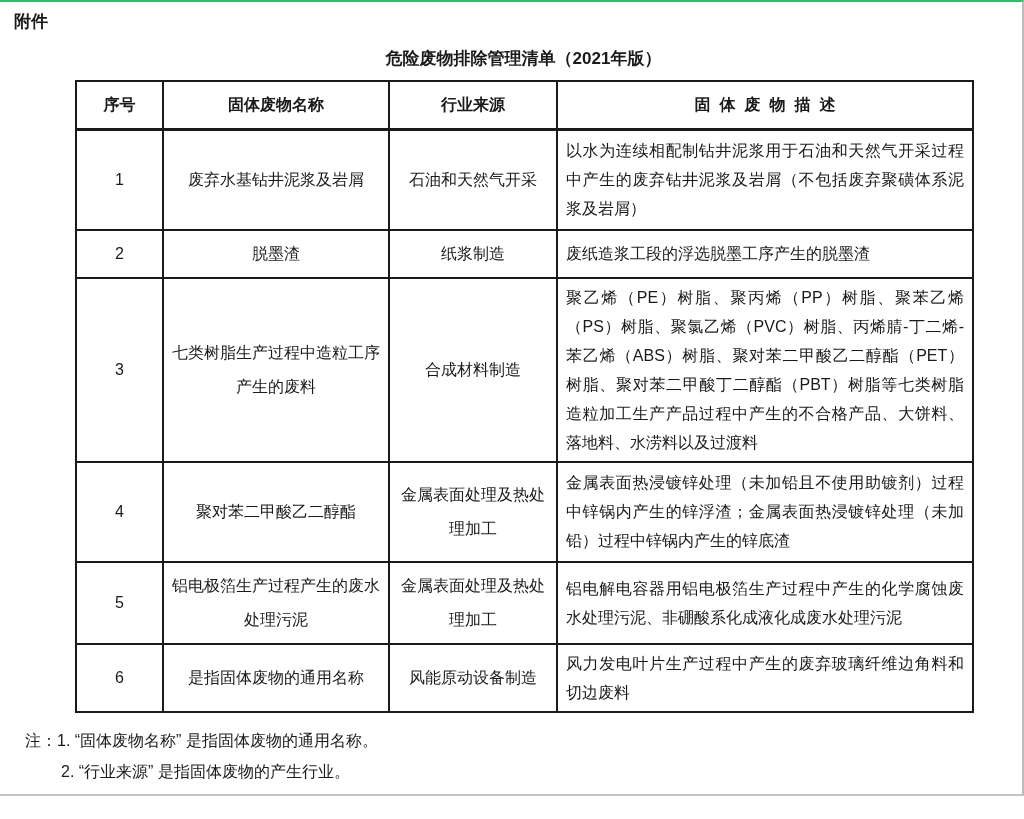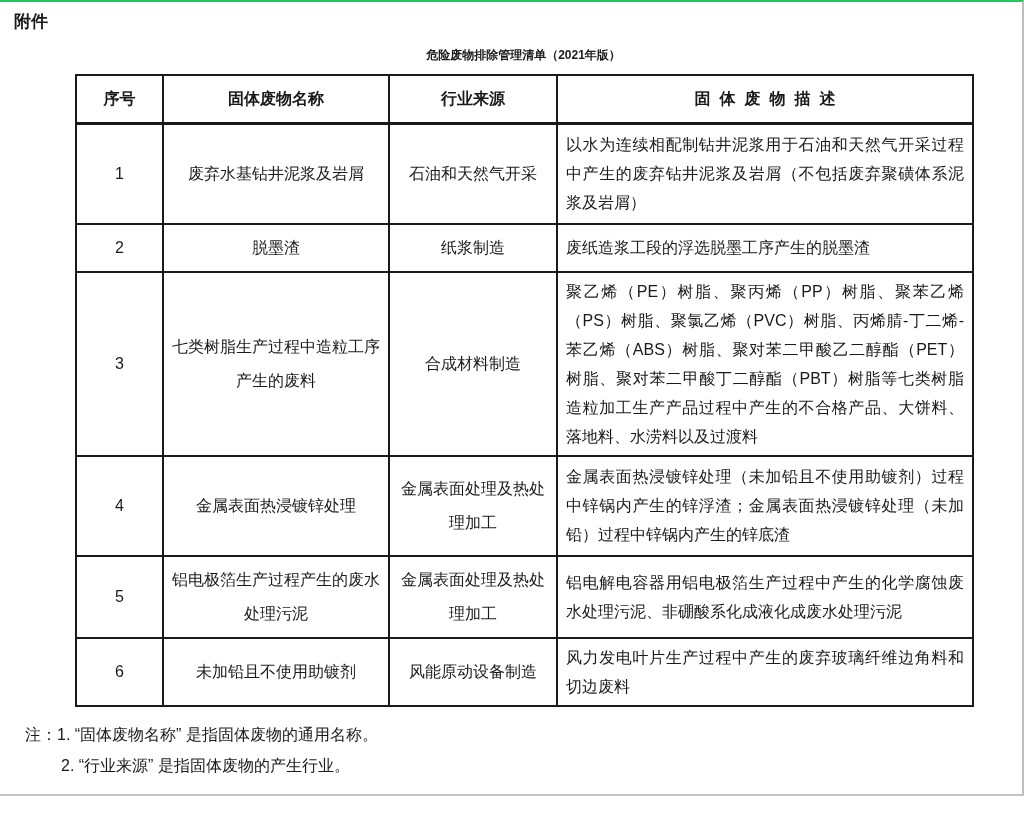--- a/index.html
+++ b/index.html
@@ -20,21 +20,21 @@
   }
   .attachment {
     margin: 8px 0 0 14px;
     font-size: 17px;
     font-weight: bold;
   }
   .title {
     margin: 14px 0 10px 75px;
     width: 897px;
     text-align: center;
-    font-size: 12px;
+    font-size: 17px;
     font-weight: bold;
   }
   table.waste-table {
     margin-left: 75px;
     border-collapse: collapse;
     table-layout: fixed;
     width: 897px;
     border: 2px solid #1a1a1a;
   }
   .waste-table th, .waste-table td {
@@ -103,33 +103,33 @@
     <td class="col-desc">废纸造浆工段的浮选脱墨工序产生的脱墨渣</td>
   </tr>
         <tr>
     <td class="col-no">3</td>
     <td class="col-name">七类树脂生产过程中造粒工序产生的废料</td>
     <td class="col-industry">合成材料制造</td>
     <td class="col-desc">聚乙烯（PE）树脂、聚丙烯（PP）树脂、聚苯乙烯（PS）树脂、聚氯乙烯（PVC）树脂、丙烯腈-丁二烯-苯乙烯（ABS）树脂、聚对苯二甲酸乙二醇酯（PET）树脂、聚对苯二甲酸丁二醇酯（PBT）树脂等七类树脂造粒加工生产产品过程中产生的不合格产品、大饼料、落地料、水涝料以及过渡料</td>
   </tr>
         <tr>
     <td class="col-no">4</td>
-    <td class="col-name">金属表面热浸镀锌处理</td>
+    <td class="col-name">聚对苯二甲酸乙二醇酯</td>
     <td class="col-industry">金属表面处理及热处理加工</td>
     <td class="col-desc">金属表面热浸镀锌处理（未加铅且不使用助镀剂）过程中锌锅内产生的锌浮渣；金属表面热浸镀锌处理（未加铅）过程中锌锅内产生的锌底渣</td>
   </tr>
         <tr>
     <td class="col-no">5</td>
     <td class="col-name">铝电极箔生产过程产生的废水处理污泥</td>
     <td class="col-industry">金属表面处理及热处理加工</td>
     <td class="col-desc">铝电解电容器用铝电极箔生产过程中产生的化学腐蚀废水处理污泥、非硼酸系化成液化成废水处理污泥</td>
   </tr>
         <tr>
     <td class="col-no">6</td>
-    <td class="col-name">未加铅且不使用助镀剂</td>
+    <td class="col-name">是指固体废物的通用名称</td>
     <td class="col-industry">风能原动设备制造</td>
     <td class="col-desc">风力发电叶片生产过程中产生的废弃玻璃纤维边角料和切边废料</td>
   </tr>
       </tbody>
   </table>
 
   <div class="notes">
     <div class="note-line"><span class="note-label">注：</span><span>1. “固体废物名称” 是指固体废物的通用名称。</span></div>
     <div class="note-line indented">2. “行业来源” 是指固体废物的产生行业。</div>
   </div>

